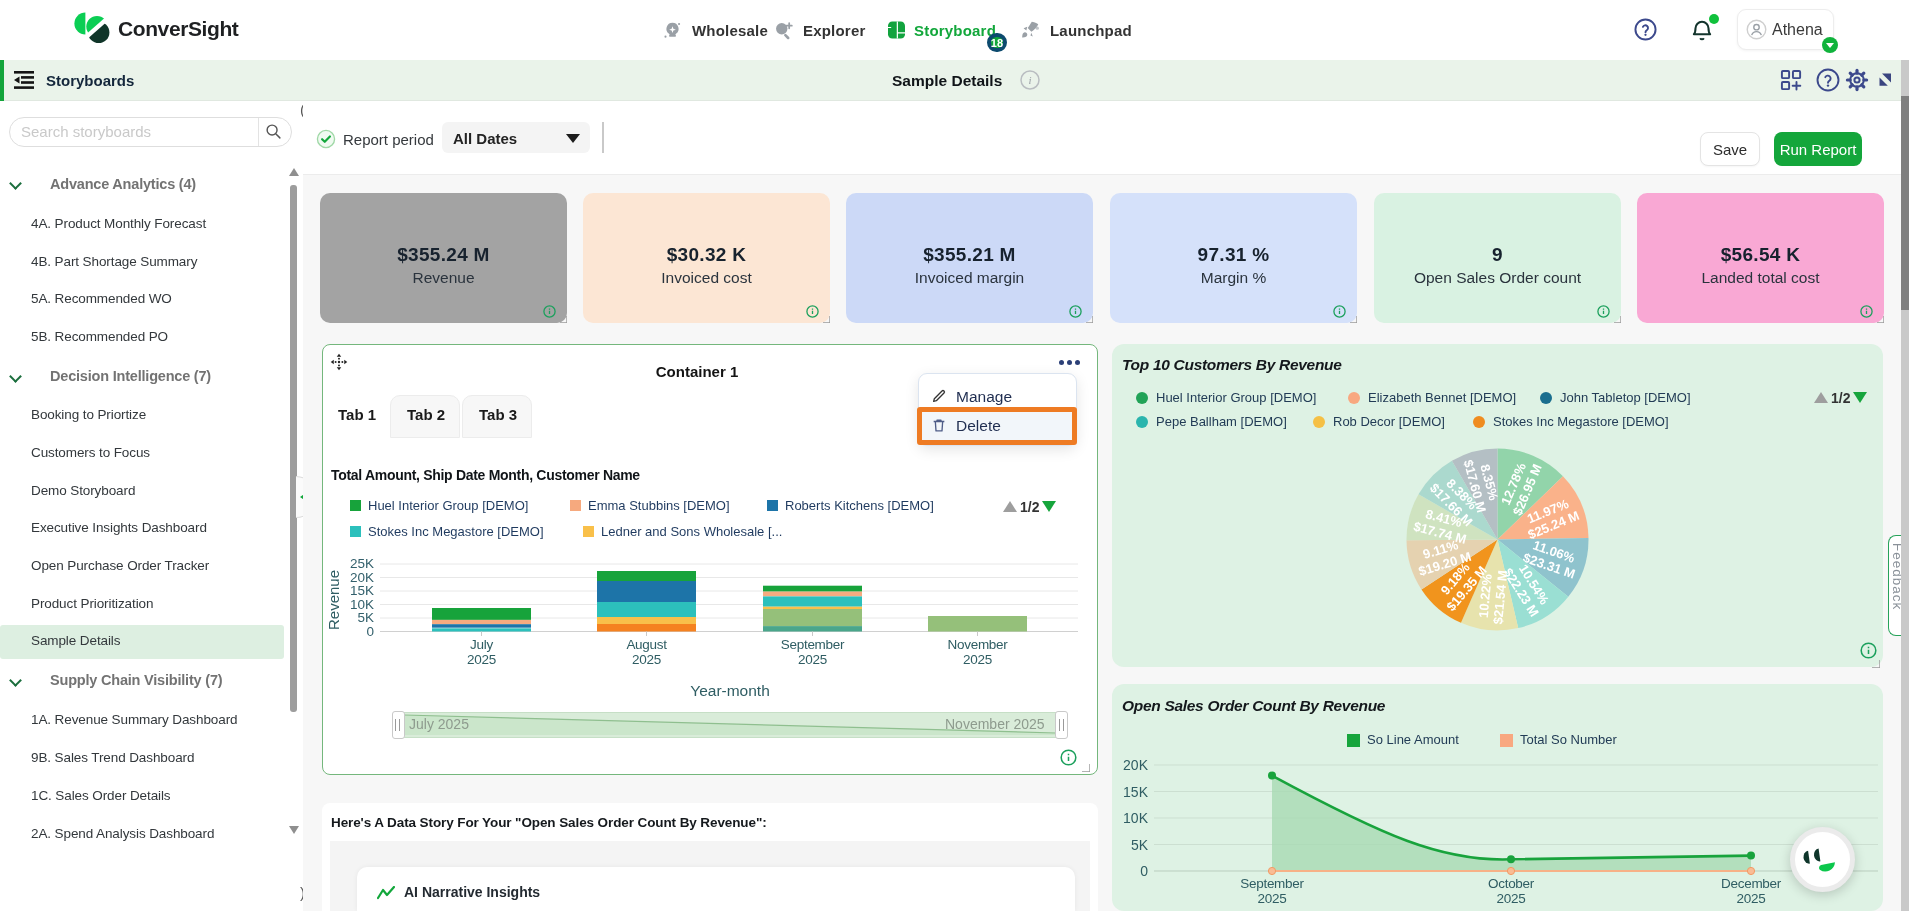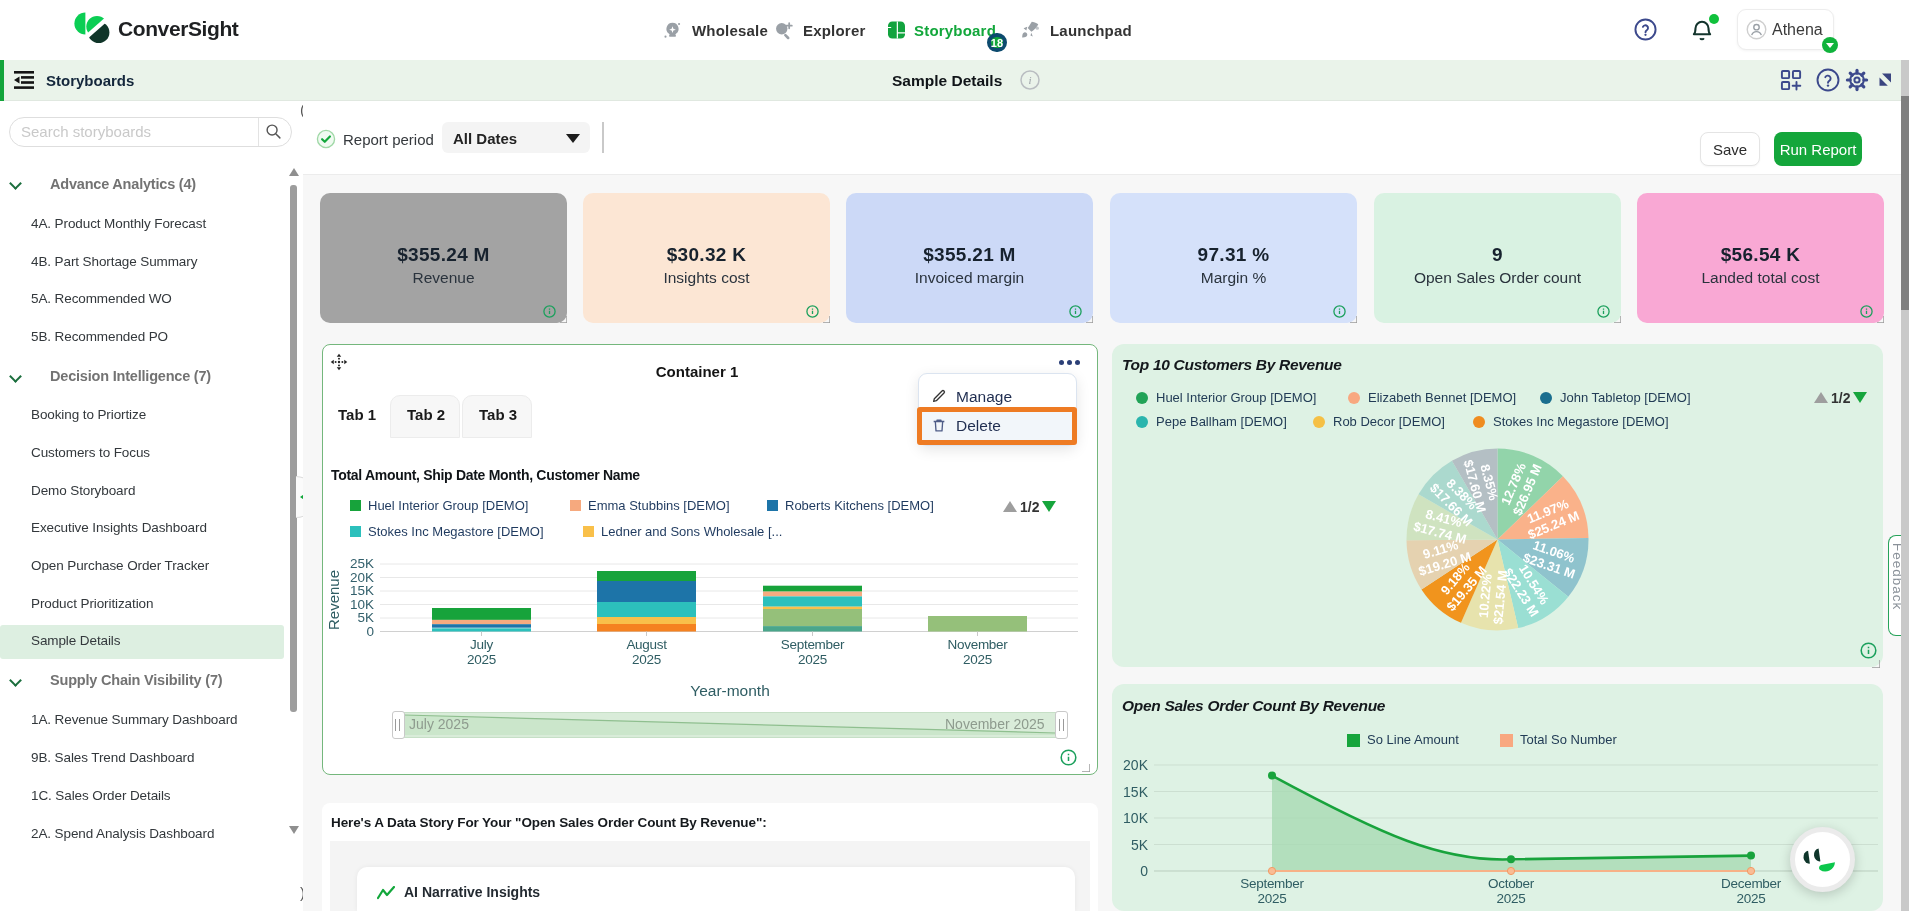--- a/index.html
+++ b/index.html
@@ -222,21 +222,21 @@
   <svg class="abs" style="left:223px;top:112px" width="13" height="13" viewBox="0 0 20 20" fill="none">
       <circle cx="10" cy="10" r="8.6" stroke="#1ba05c" stroke-width="2"></circle>
       <path d="M10 9v5M10 5.3v2" stroke="#1ba05c" stroke-width="2"></path>
     </svg>
   <svg class="abs" style="left:240px;top:123px" width="7" height="7" viewBox="0 0 8 8">
       <path d="M8 0v8H0" fill="none" stroke="#9a9a9a" stroke-width="1.6"></path>
     </svg>
 </div>
 <div class="kpi" style="left:583px;background:#fce6d4">
   <div class="v">$30.32 K</div>
-    <div class="l">Insights cost</div>
+    <div class="l">Invoiced cost</div>
   <svg class="abs" style="left:223px;top:112px" width="13" height="13" viewBox="0 0 20 20" fill="none">
       <circle cx="10" cy="10" r="8.6" stroke="#1ba05c" stroke-width="2"></circle>
       <path d="M10 9v5M10 5.3v2" stroke="#1ba05c" stroke-width="2"></path>
     </svg>
   <svg class="abs" style="left:240px;top:123px" width="7" height="7" viewBox="0 0 8 8">
       <path d="M8 0v8H0" fill="none" stroke="#9a9a9a" stroke-width="1.6"></path>
     </svg>
 </div>
 <div class="kpi" style="left:846px;background:#ccd9f7">
   <div class="v">$355.21 M</div>

